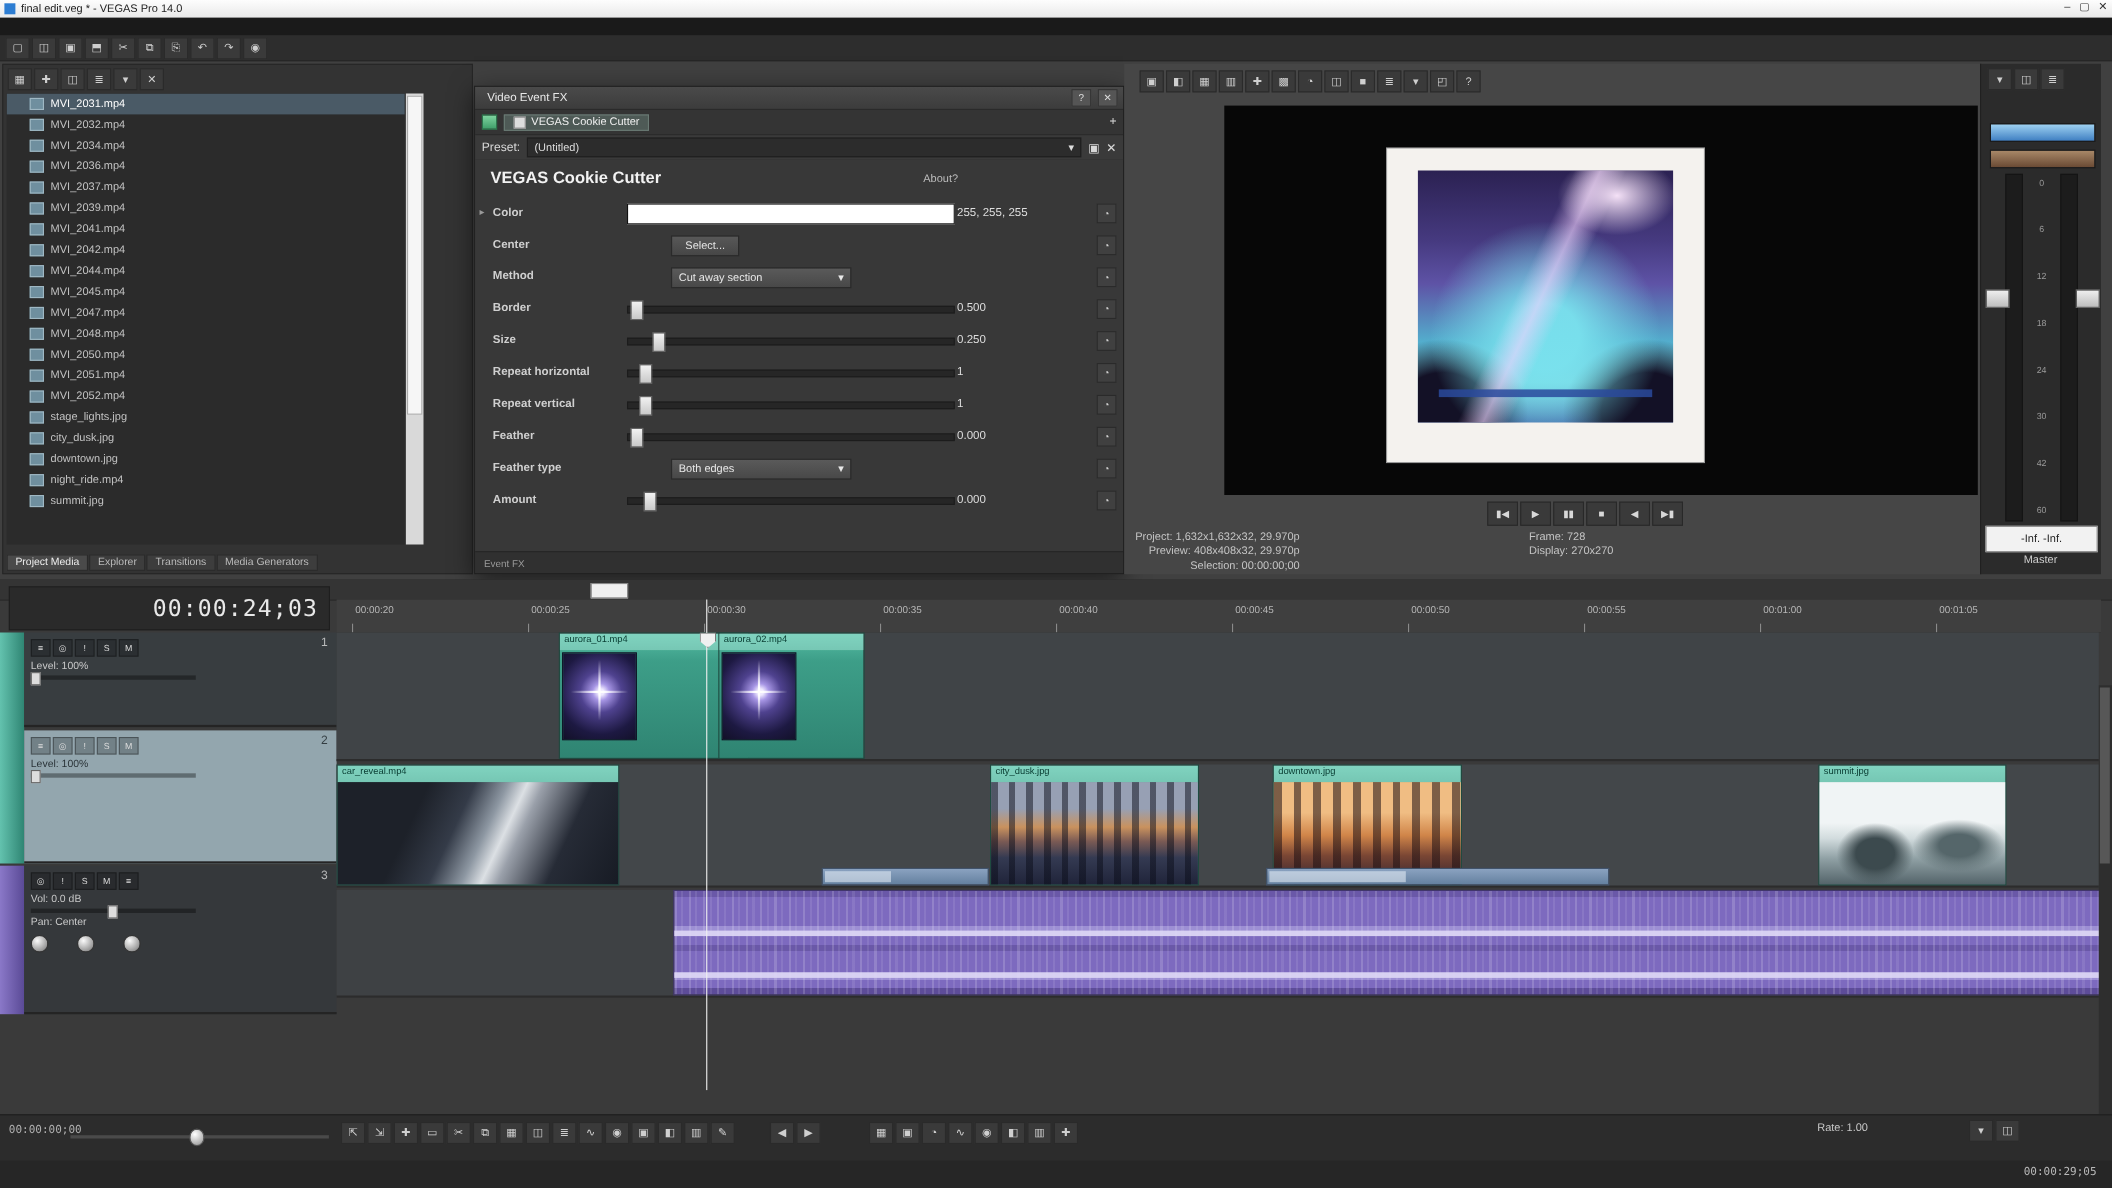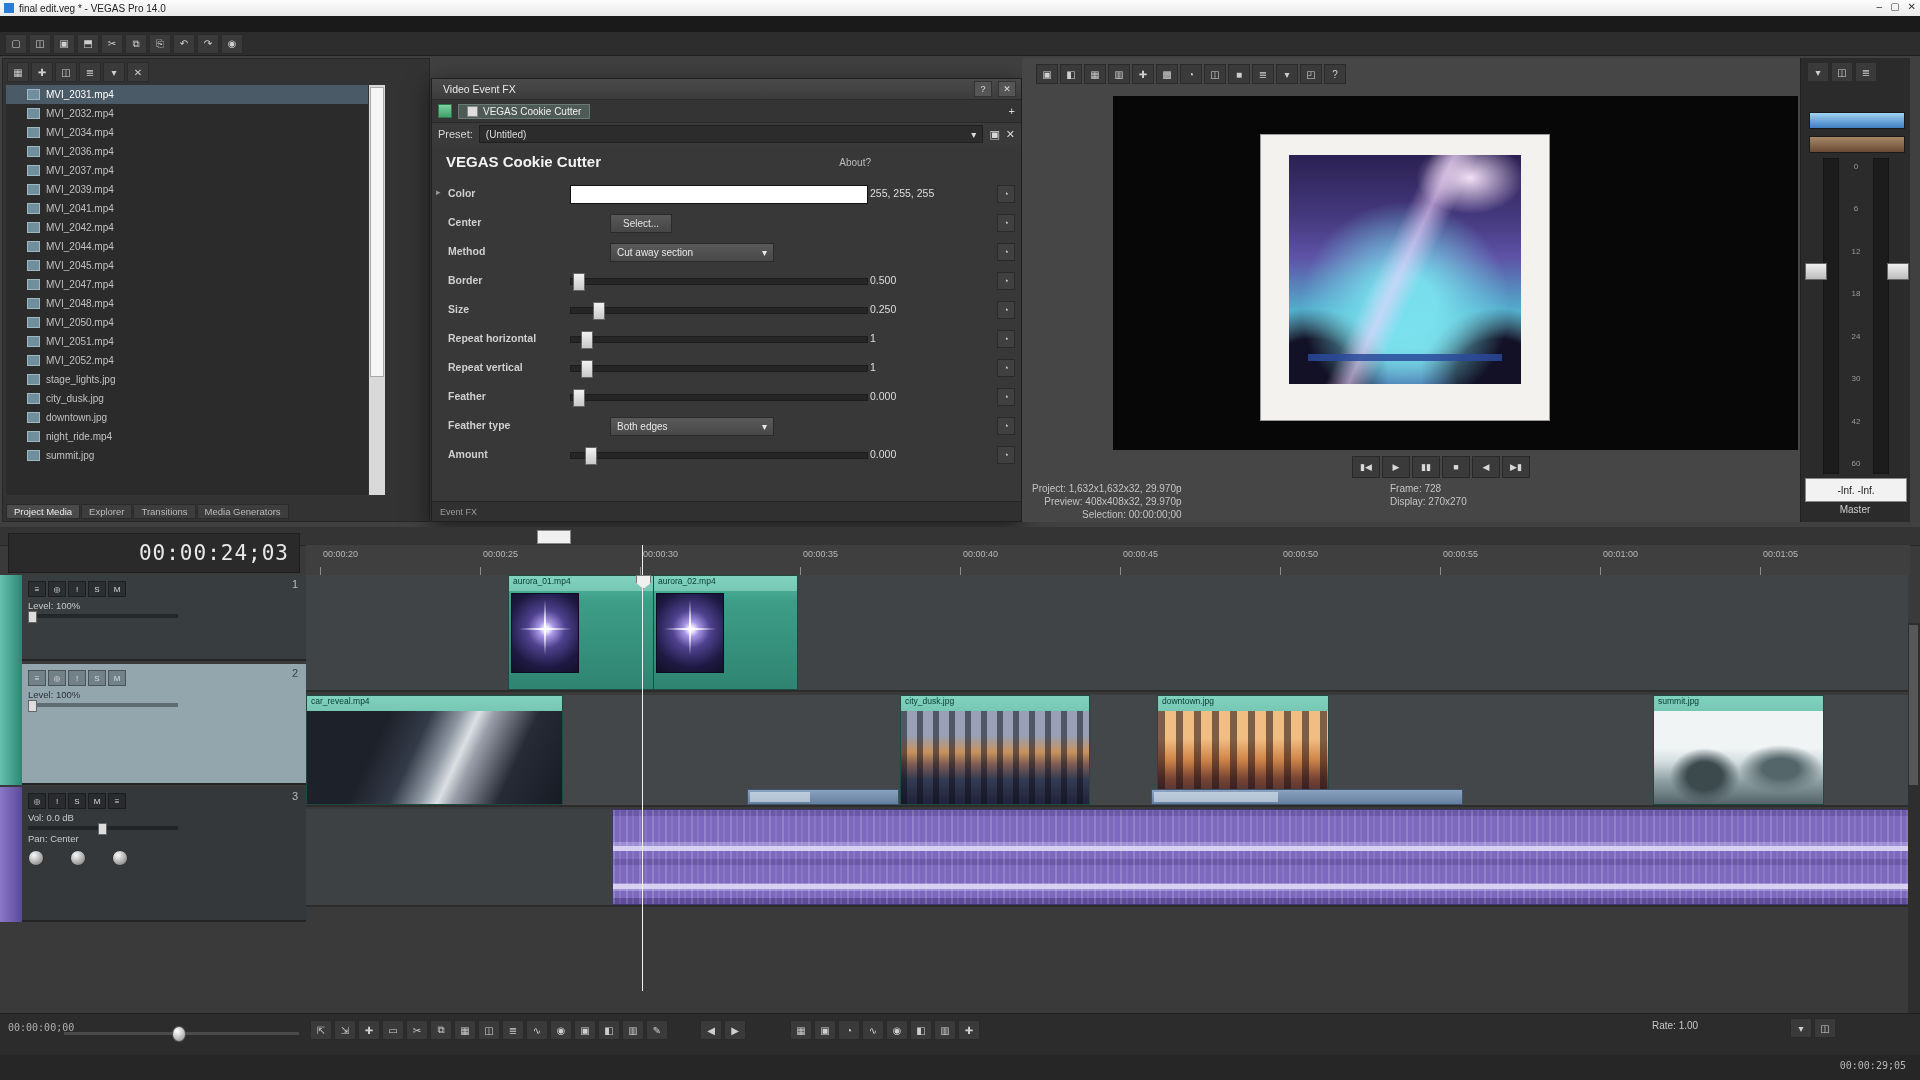--- a/index.html
+++ b/index.html
@@ -568,21 +568,21 @@
         <span class="knob"></span>
         <span class="knob"></span>
       </div>
     </div>
 
     <div class="lane" style="top:0;height:117px;background:#404447;">
       <div class="clip" style="left:202px;width:173px;">
         <div class="chead">aurora_01.mp4</div>
         <div class="thumbstar"></div>
       </div>
-      <div class="clip" style="left:347px;width:145px;">
+      <div class="clip" style="left:347px;width:133px;">
         <div class="chead">aurora_02.mp4</div>
         <div class="thumbstar"></div>
       </div>
     </div>
     <div class="lane" style="top:120px;height:112px;background:#43474a;">
       <div class="clip" style="left:0;width:257px;">
         <div class="chead">car_reveal.mp4</div>
         <div class="photo art-car"></div>
       </div>
       <div class="clip" style="left:594px;width:190px;">

